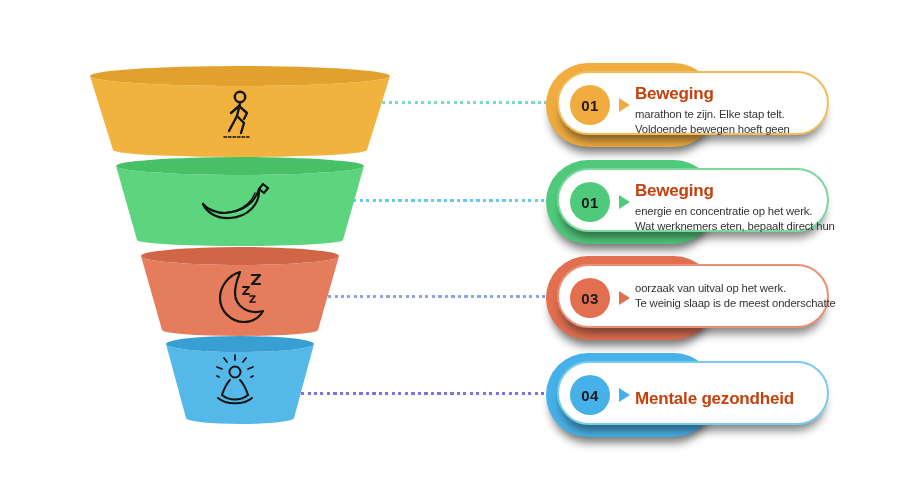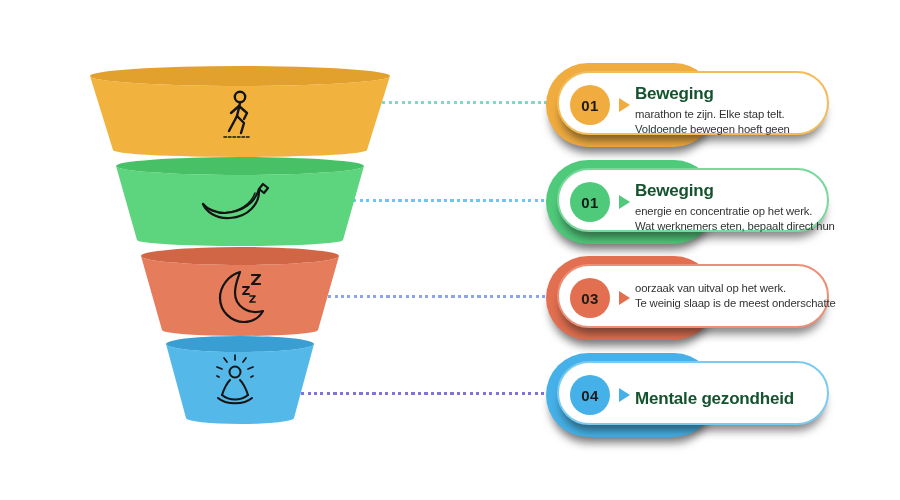--- a/index.html
+++ b/index.html
@@ -27,21 +27,21 @@
   }
   .arrow{
     position:absolute;left:73px;top:35px;width:0;height:0;
     border-top:7px solid transparent;border-bottom:7px solid transparent;
     border-left:11px solid var(--accent);
   }
   .card-text{
     position:absolute;left:89px;top:9px;height:62px;width:196px;
     display:flex;flex-direction:column;justify-content:center;
   }
-  .card-title{font-size:17px;font-weight:bold;color:#14532d;margin:15px 0 3px 0;letter-spacing:-.2px;}
+  .card-title{font-size:17px;font-weight:bold;color:#c2410c;margin:15px 0 3px 0;letter-spacing:-.2px;}
   .card-desc{font-size:11.3px;color:#333;line-height:1.34;letter-spacing:-.15px;white-space:nowrap;}
 </style>
 </head>
 <body>
 
 <div id="stage">
 
   <div class="connector" style="left: 382px; top: 101px; width: 167px; background: repeating-linear-gradient(90deg, rgb(126, 218, 196) 0px, rgb(126, 218, 196) 3px, transparent 3px, transparent 6.5px);"></div>
   <div class="connector" style="left: 353px; top: 199px; width: 196px; background: repeating-linear-gradient(90deg, rgb(105, 200, 238) 0px, rgb(105, 200, 238) 3px, transparent 3px, transparent 6.5px);"></div>
   <div class="connector" style="left: 328px; top: 295px; width: 221px; background: repeating-linear-gradient(90deg, rgb(140, 165, 233) 0px, rgb(140, 165, 233) 3px, transparent 3px, transparent 6.5px);"></div>

